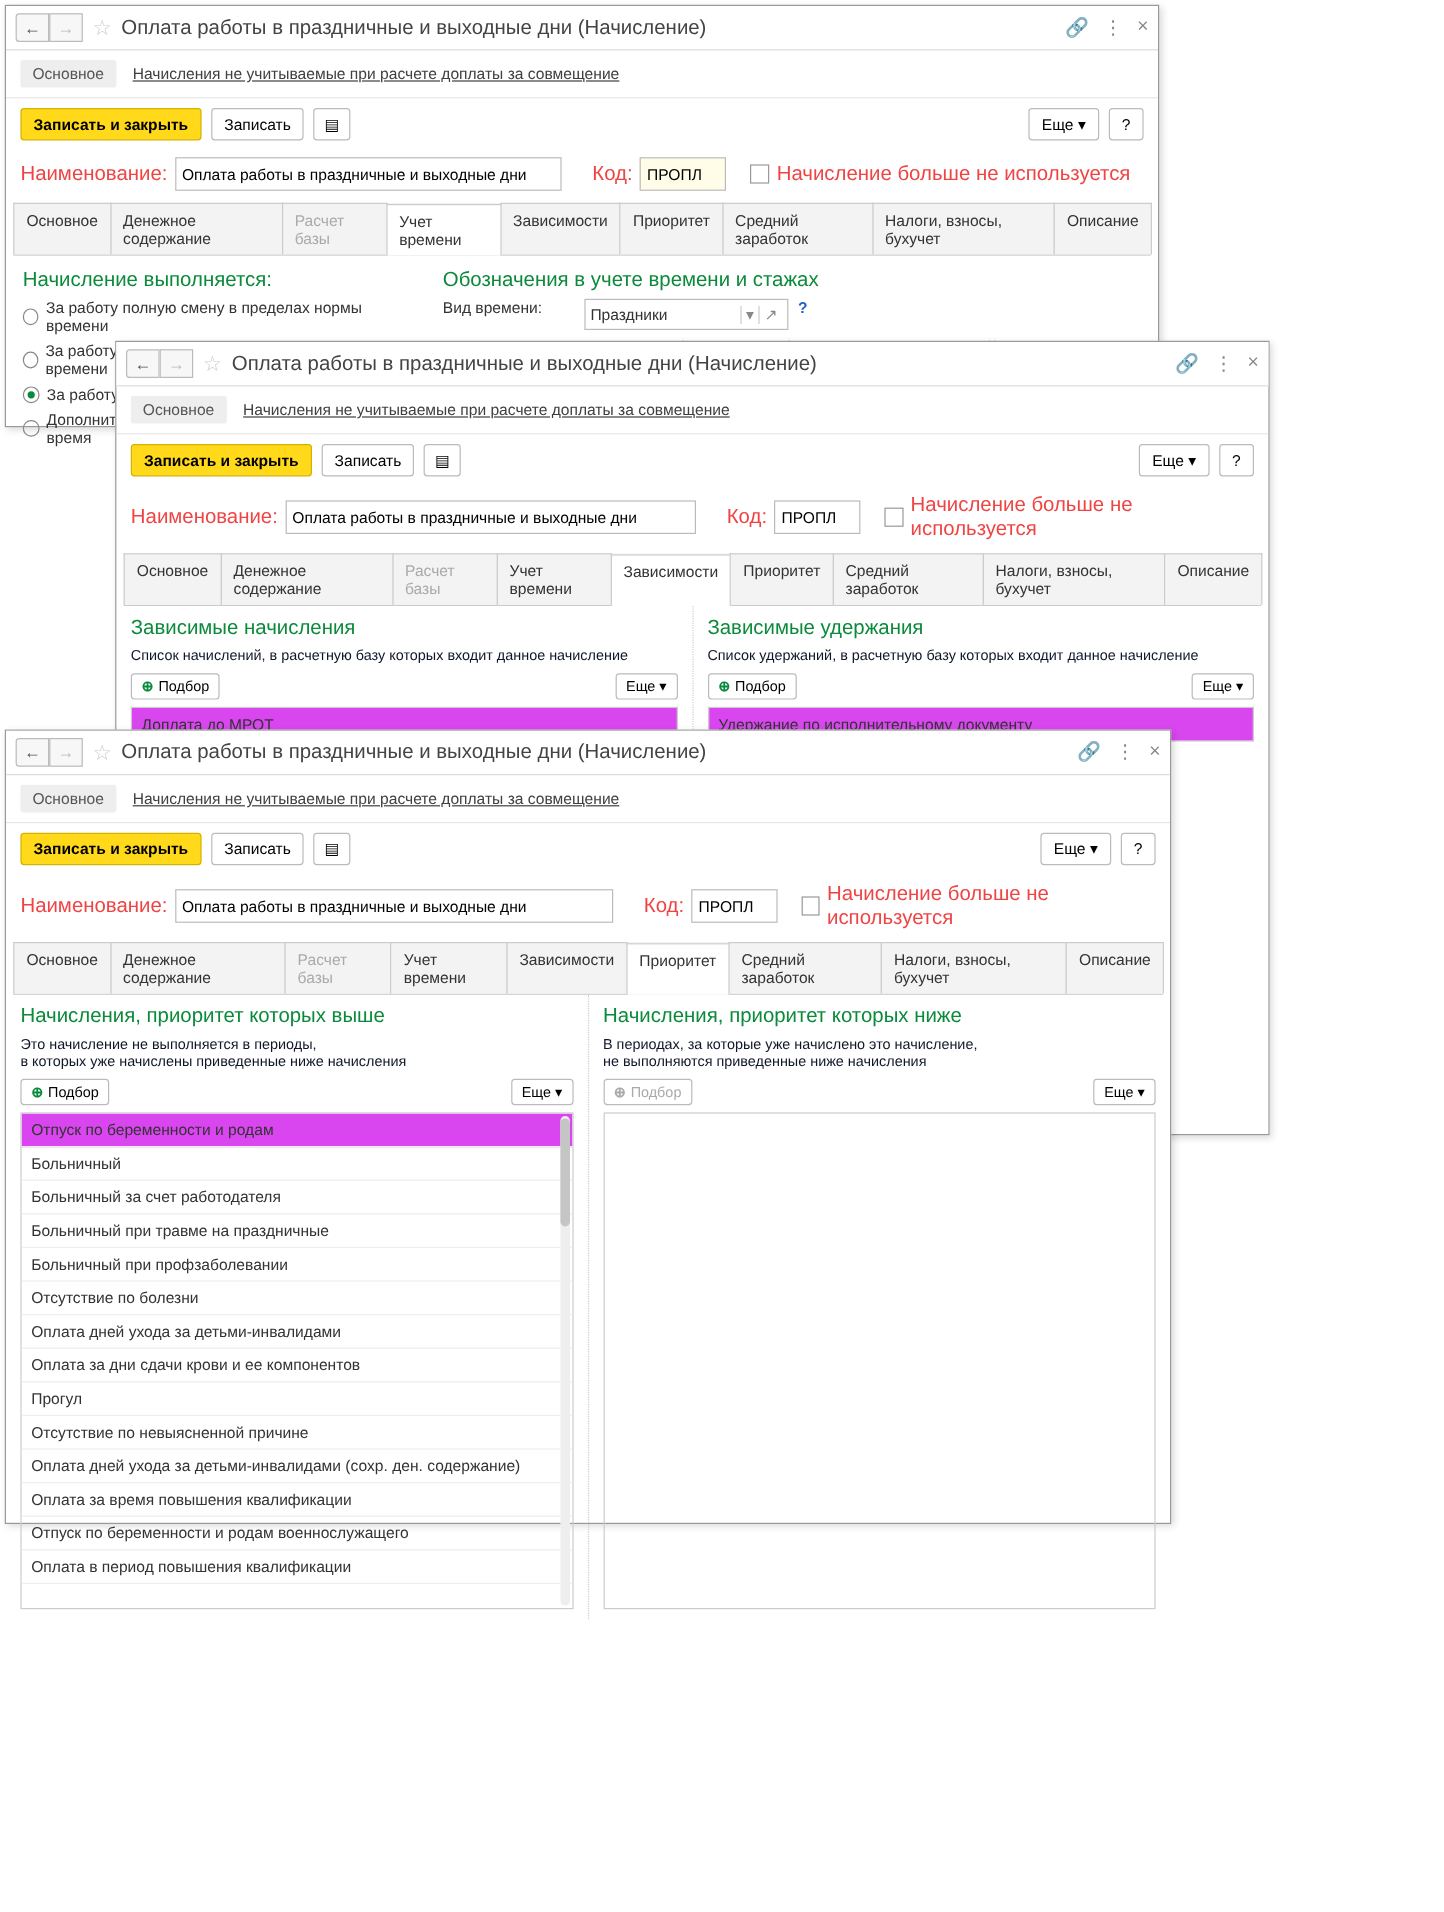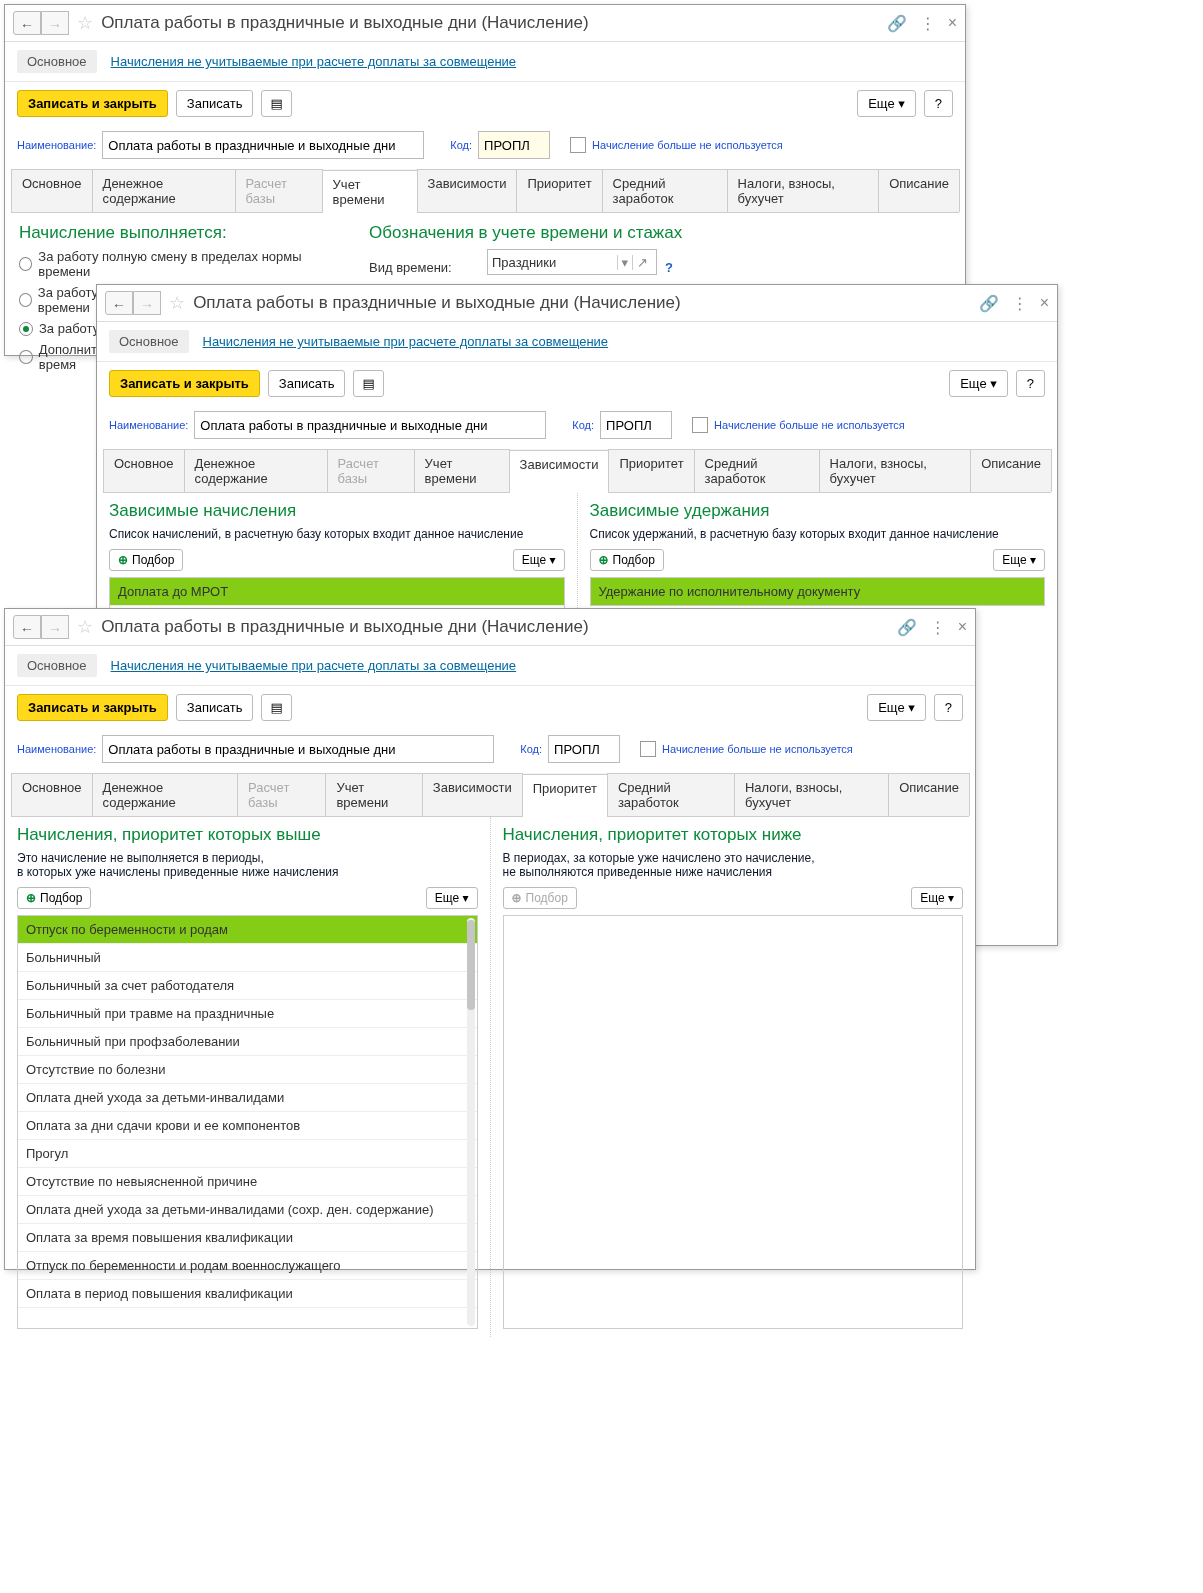--- a/index.html
+++ b/index.html
@@ -9,56 +9,56 @@
 .nav-btn{width:26px;height:22px;border:1px solid #bbb;background:#f7f7f7;display:inline-flex;align-items:center;justify-content:center;cursor:pointer;font-size:14px;color:#555}
 .nav-btn.disabled{color:#bbb;cursor:default}
 .nav-btn:first-child{border-radius:3px 0 0 3px}
 .nav-btn:last-child{border-radius:0 3px 3px 0;margin-left:-1px}
 .star{margin:0 8px;color:#ccc;font-size:18px}
 .title{font-size:17px;color:#444;flex:1}
 .tcontrols{display:flex;align-items:center;gap:12px;color:#888}
 .tcontrols span{cursor:pointer;font-size:16px}
 .subnav{display:flex;align-items:center;gap:14px;padding:8px 12px;border-bottom:1px solid #e6e6e6}
 .pill{background:#eee;padding:4px 10px;border-radius:2px;font-size:13px;color:#555}
-.link{color:#0369a1;text-decoration:underline;cursor:pointer;font-size:13px}
+.link{color:#404040;text-decoration:underline;cursor:pointer;font-size:13px}
 .toolbar{display:flex;gap:8px;padding:8px 12px}
 .btn{border:1px solid #bbb;background:#fff;padding:5px 10px;border-radius:3px;cursor:pointer;font-size:13px}
 .btn.yellow{background:#ffd91a;border-color:#d4b200;font-weight:bold}
 .btn.icon{padding:4px 8px}
 .btn.small{padding:3px 8px;font-size:12px}
 .spacer{flex:1}
 .form-row{display:flex;align-items:center;gap:6px;padding:6px 12px}
-.lbl{font-size:11px;color:#1d4ed8}
+.lbl{font-size:17px;color:#ef4444}
 input[type=text]{border:1px solid #bbb;padding:3px 5px;font-size:13px;height:20px}
 .code-box{border:1px solid #d4b200;background:#fffde7}
 .chk{width:14px;height:14px;border:1px solid #999;background:#fff;display:inline-block;vertical-align:middle}
 .tabs{display:flex;border-bottom:1px solid #ccc;background:#f3f3f3;margin:4px 6px 0 6px}
 .tab{padding:6px 10px;border:1px solid #ccc;border-bottom:none;margin-right:-1px;background:#f3f3f3;cursor:pointer;font-size:13px;color:#333}
 .tab.active{background:#fff;position:relative;top:1px}
 .tab.dis{color:#aaa}
 .pane{padding:10px 14px}
 .cols{display:flex;gap:30px}
 .col{flex:1}
 .green{color:#0a8a3a;font-size:17px;margin-bottom:6px}
 .grey{color:#0f172a;font-size:12px;margin-bottom:8px}
 .radio{display:flex;align-items:center;gap:6px;margin:6px 0;font-size:13px}
 .radio .r{width:12px;height:12px;border:1px solid #888;border-radius:50%;display:inline-flex;align-items:center;justify-content:center}
 .radio .r.sel::after{content:"";width:6px;height:6px;border-radius:50%;background:#0a8a3a}
-.field{display:flex;align-items:flex-end;gap:8px;margin:6px 0}
+.field{display:flex;align-items:flex-start;gap:8px;margin:6px 0}
 .field .flbl{width:110px;font-size:13px}
 .field.disabled .flbl{color:#aaa}
 .select{border:1px solid #bbb;height:24px;display:flex;align-items:center;padding:0 4px;min-width:160px;font-size:13px;background:#fff}
 .select .dd{margin-left:auto;color:#888;padding:0 4px;border-left:1px solid #ccc}
 .select .ext{color:#888;padding:0 4px;border-left:1px solid #ccc}
 .listtools{display:flex;align-items:flex-end;gap:8px;margin:6px 0}
 .plus{color:#0a8a3a;font-weight:bold;margin-right:4px}
 .plus.dis{color:#aaa}
 .list{border:1px solid #ccc}
 .row{padding:6px 8px;border-bottom:1px solid #eee;font-size:13px}
-.row.sel{background:#84cc16}
+.row.sel{background:#d946ef}
 .row:last-child{border-bottom:none}
 .help{color:#2161c9;font-weight:bold;cursor:pointer}
 .split{display:flex}
 .split>div{flex:1;padding:8px 12px}
 .split>div:first-child{border-right:1px dotted #ccc}
 .scroll{position:relative}
 .sb{position:absolute;right:2px;top:2px;bottom:2px;width:8px;background:#eee;border-radius:4px}
 .sb::after{content:"";position:absolute;top:2px;left:0;right:0;height:90px;background:#c5c5c5;border-radius:4px}
 </style>
 </head>

